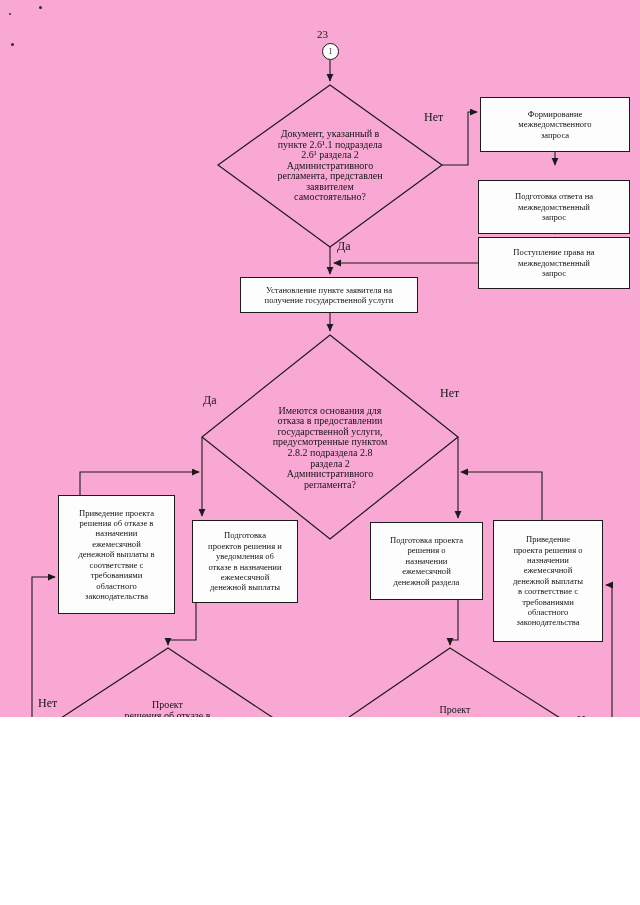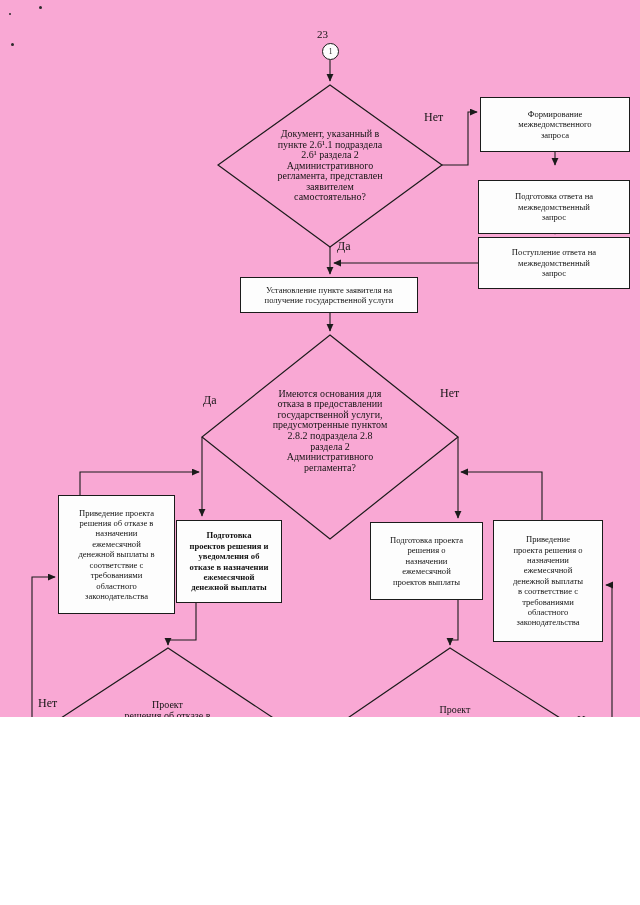--- a/index.html
+++ b/index.html
@@ -90,58 +90,58 @@
 самостоятельно?</div>
   <div class="lbl" style="left:424px;top:112px;">Нет</div>
   <div class="lbl" style="left:337px;top:241px;">Да</div>
 
   <div class="box" style="left:480px;top:97px;width:150px;height:55px;">Формирование
 межведомственного
 запроса</div>
   <div class="box" style="left:478px;top:160px;width:152px;height:54px;margin-top:20px;">Подготовка ответа на
 межведомственный
 запрос</div>
-  <div class="box" style="left:478px;top:237px;width:152px;height:52px;">Поступление ответа на
+  <div class="box" style="left:478px;top:237px;width:152px;height:52px;">Поступление права на
 межведомственный
 запрос</div>
 
   <div class="box" style="left:240px;top:277px;width:178px;height:36px;">Установление пункте заявителя на
 получение государственной услуги</div>
 
-  <div class="dtext" style="left:243px;top:364px;width:174px;height:134px;">Имеются основания для
+  <div class="dtext" style="left:243px;top:381px;width:174px;height:134px;">Имеются основания для
 отказа в предоставлении
 государственной услуги,
 предусмотренные пунктом
 2.8.2 подраздела 2.8
 раздела 2
 Административного
 регламента?</div>
   <div class="lbl" style="left:203px;top:395px;">Да</div>
   <div class="lbl" style="left:440px;top:388px;">Нет</div>
 
   <div class="box" style="left:58px;top:495px;width:117px;height:119px;">Приведение проекта
 решения об отказе в
 назначении
 ежемесячной
 денежной выплаты в
 соответствие с
 требованиями
 областного
 законодательства</div>
-  <div class="box" style="left:176px;top:520px;width:106px;height:83px;font-weight:bold;">Подготовка
+  <div class="box" style="left:192px;top:520px;width:106px;height:83px;">Подготовка
 проектов решения и
 уведомления об
 отказе в назначении
 ежемесячной
 денежной выплаты</div>
   <div class="box" style="left:370px;top:522px;width:113px;height:78px;">Подготовка проекта
 решения о
 назначении
 ежемесячной
-проектов выплаты</div>
+денежной раздела</div>
   <div class="box" style="left:493px;top:520px;width:110px;height:122px;">Приведение
 проекта решения о
 назначении
 ежемесячной
 денежной выплаты
 в соответствие с
 требованиями
 областного
 законодательства</div>
 

